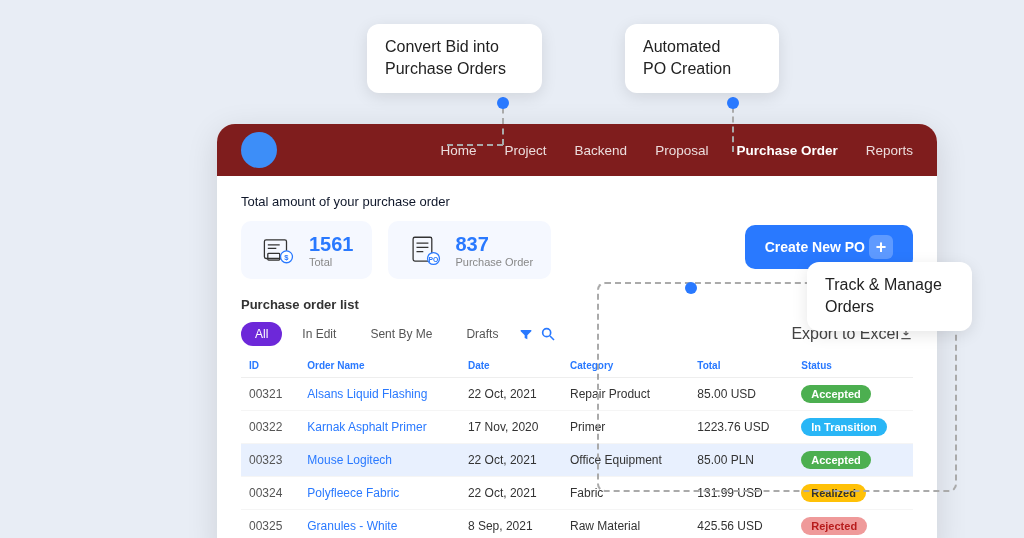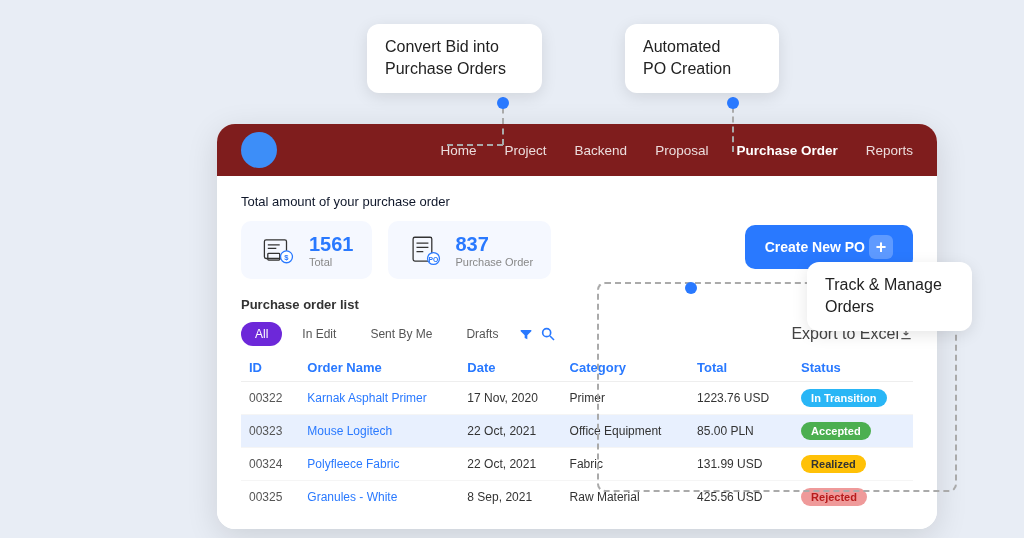--- a/index.html
+++ b/index.html
@@ -246,21 +246,21 @@
       width: 100%;
       border-collapse: collapse;
       font-size: 12.5px;
     }
 
     .po-table thead th {
       text-align: left;
       padding: 6px 8px;
       color: #2979ff;
       font-weight: 600;
-      font-size: 13px;
+      font-size: 10px;
       border-bottom: 1px solid #eee;
     }
 
     .po-table tbody tr {
       border-bottom: 1px solid #f5f5f5;
     }
 
     .po-table tbody tr:last-child {
       border-bottom: none;
     }
@@ -446,20 +446,30 @@
             <tr>
               <th>ID</th>
               <th>Order Name</th>
               <th>Date</th>
               <th>Category</th>
               <th>Total</th>
               <th>Status</th>
             </tr>
           </thead>
           <tbody id="table-body">
+          <tr>
+      <td>00321</td>
+      <td>Alsans Liquid Flashing</td>
+      <td>22 Oct, 2021</td>
+      <td>Repair Product</td>
+      <td>85.00 USD</td>
+      <td>
+        <span class="status-badge status-accepted">Accepted</span>
+      </td>
+    </tr>
               <tr>
       <td>00322</td>
       <td>Karnak Asphalt Primer</td>
       <td>17 Nov, 2020</td>
       <td>Primer</td>
       <td>1223.76 USD</td>
       <td>
         <span class="status-badge status-transition">In Transition</span>
       </td>
     </tr>

